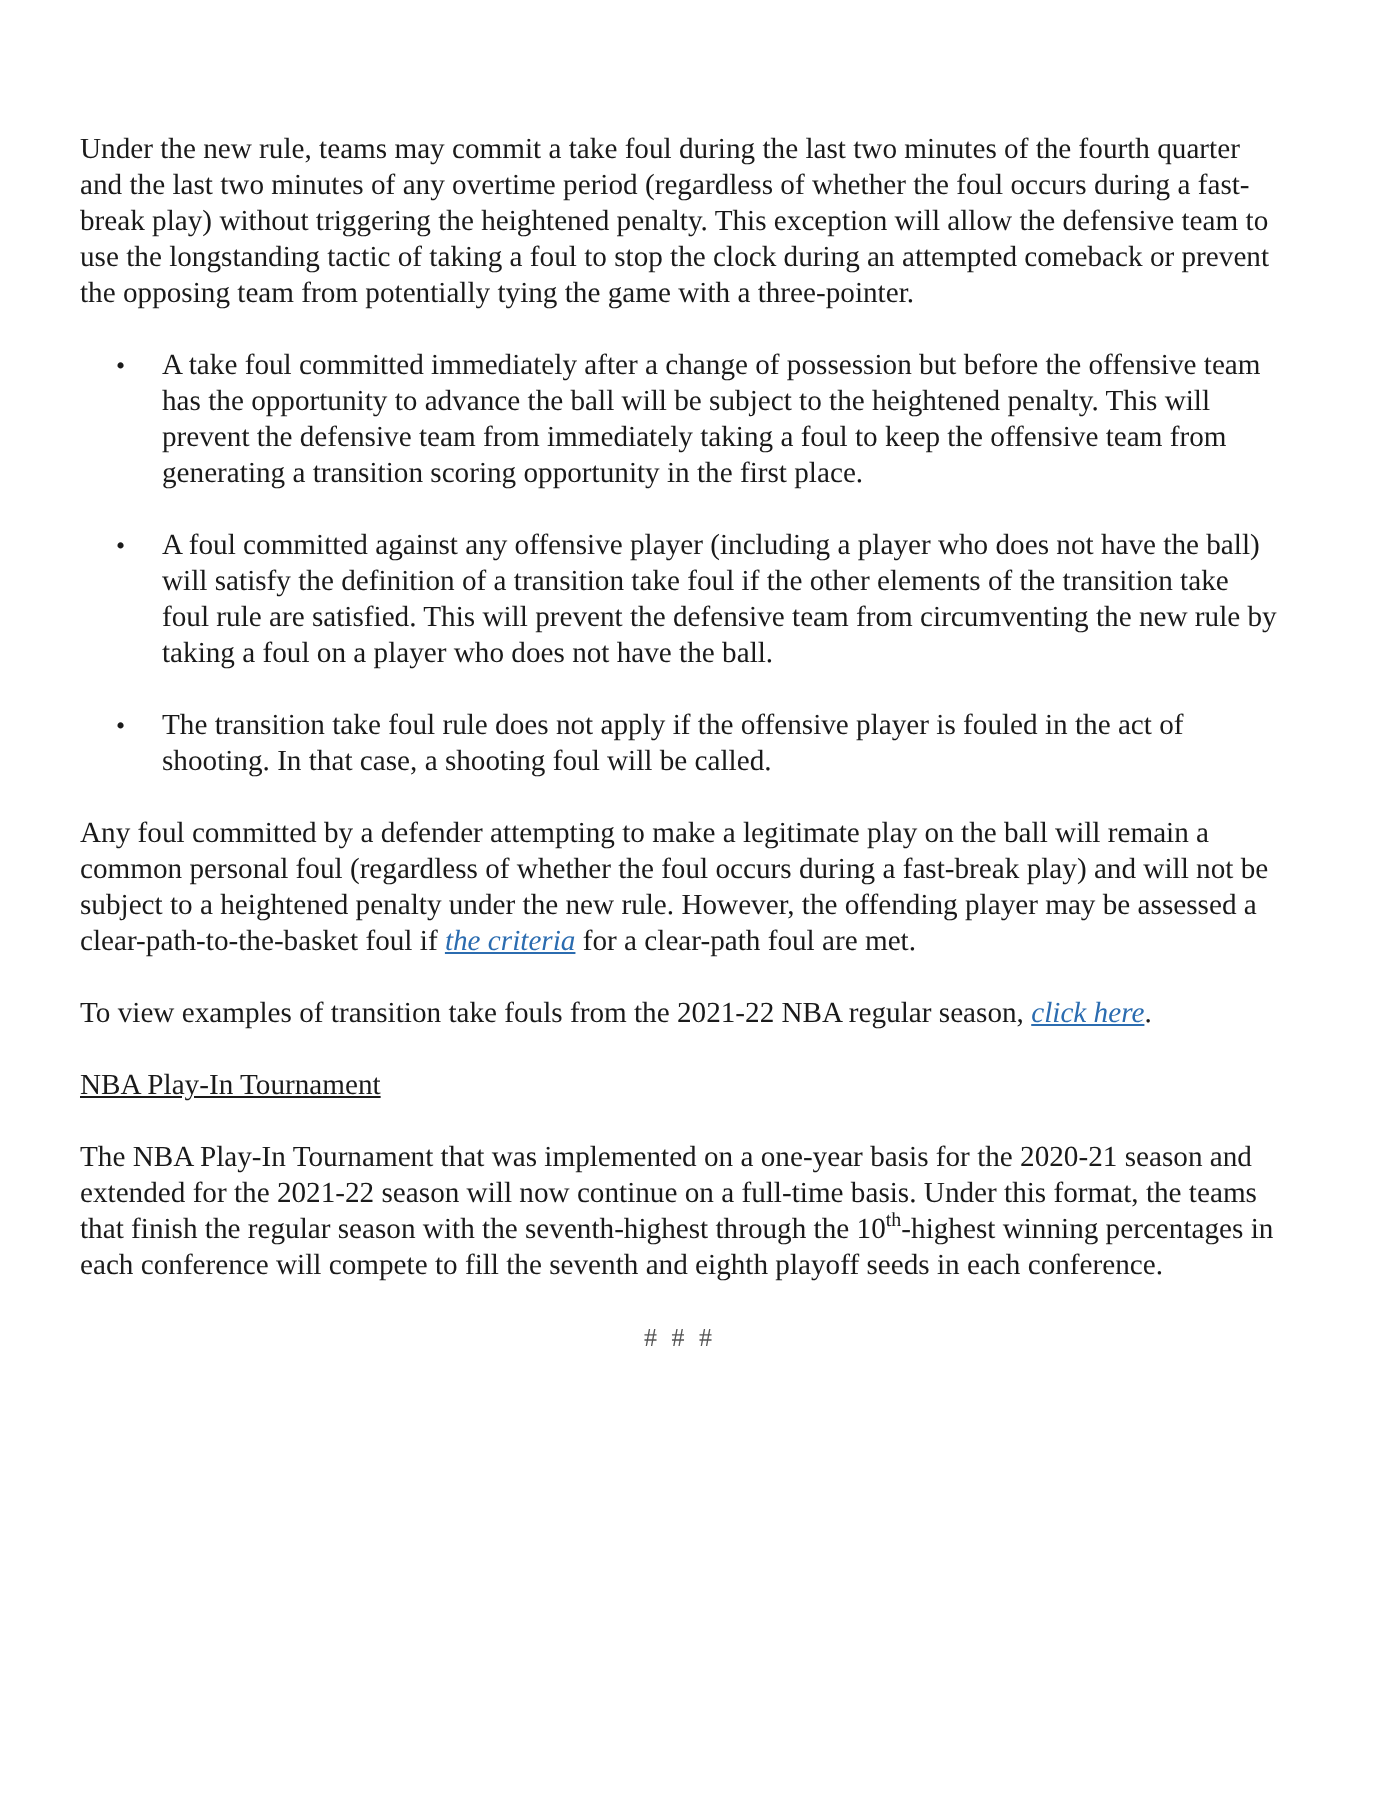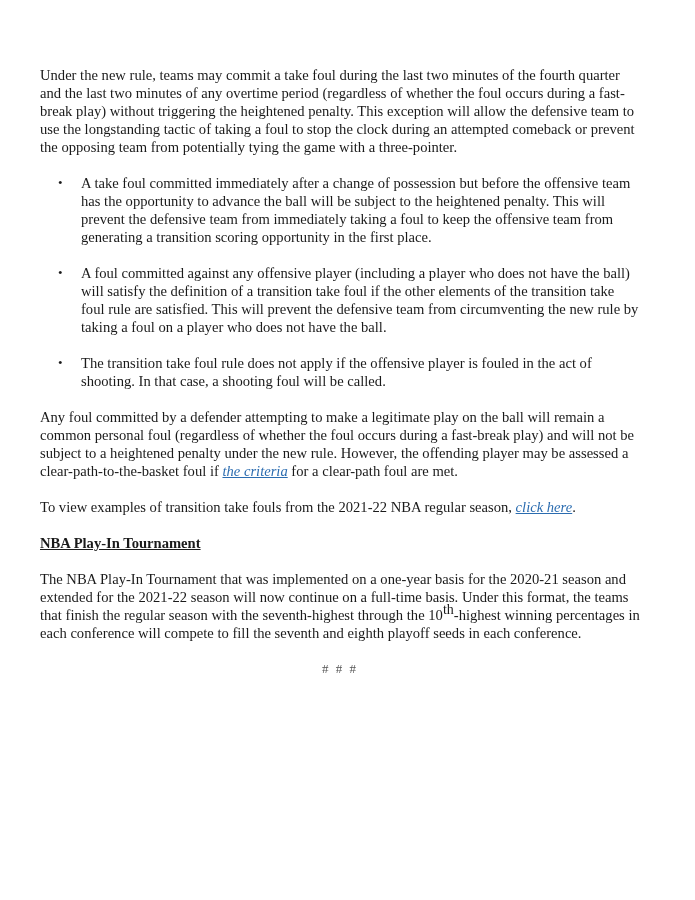--- a/index.html
+++ b/index.html
@@ -44,26 +44,26 @@
       left: 18px;
       top: 0;
       font-size: 13px;
     }
     a.doc-link {
       color: #2b6cb0;
       text-decoration: underline;
       font-style: italic;
     }
     .section-heading {
-      font-weight: bold;
+      font-weight: normal;
       text-decoration: underline;
       margin: 0 0 18px 0;
     }
     sup {
-      font-size: 14px;
+      font-size: 10px;
       line-height: 0;
       vertical-align: 6px;
     }
     .end-mark {
       text-align: center;
       color: #555555;
       font-size: 13px;
       margin-top: 8px;
       letter-spacing: 2px;
     }

